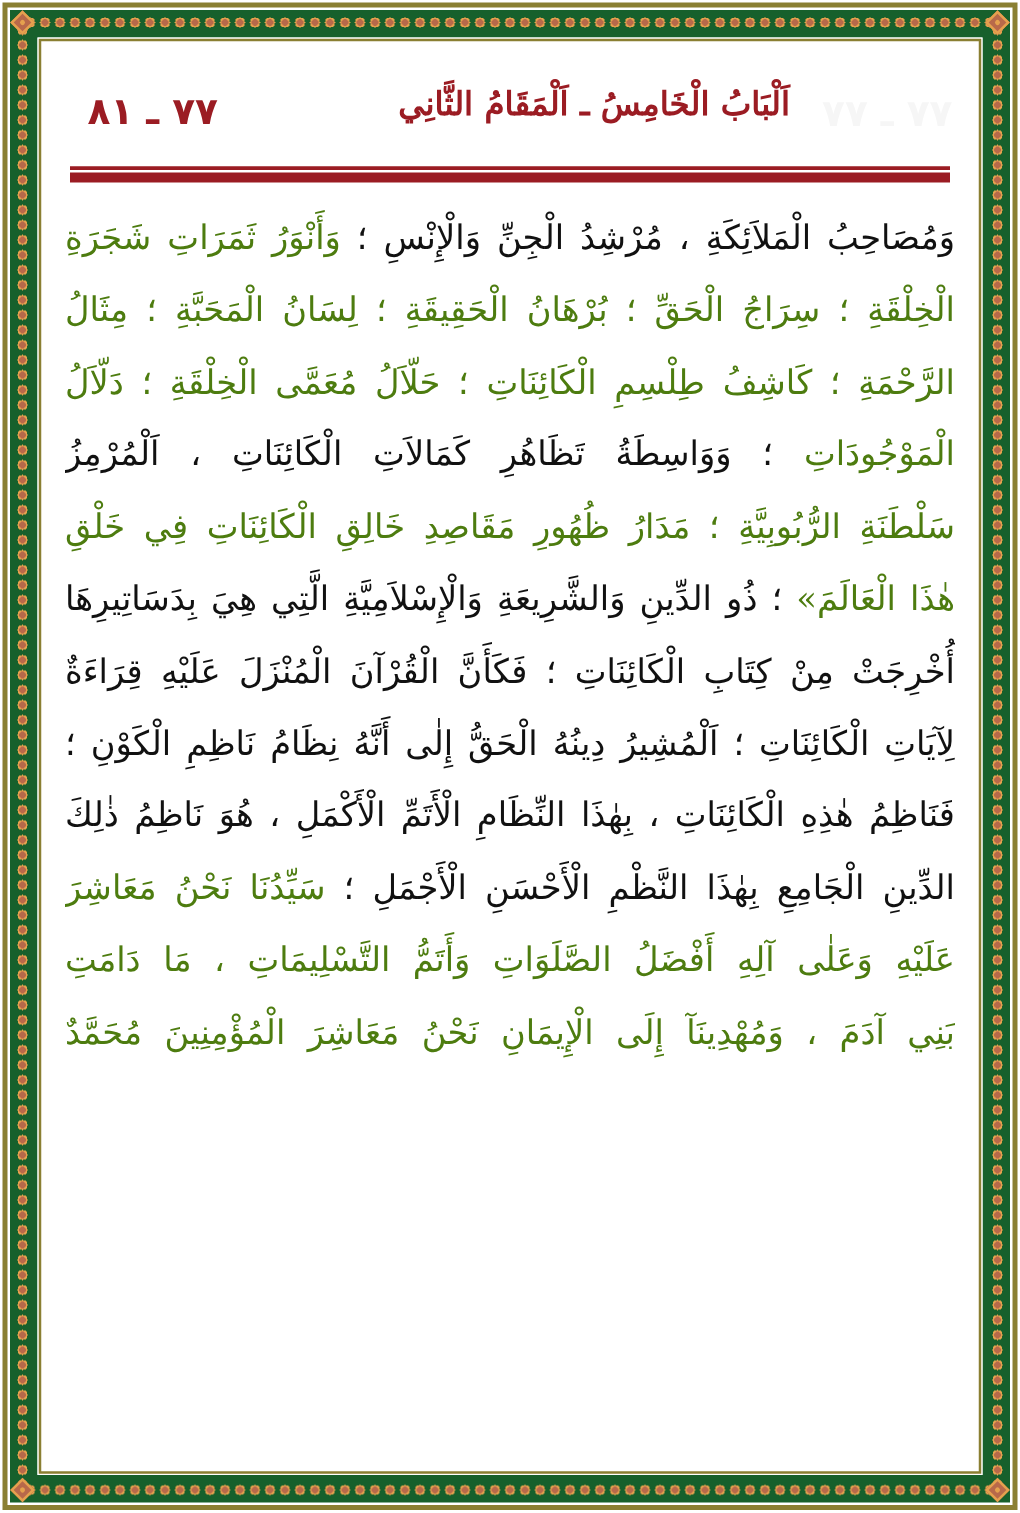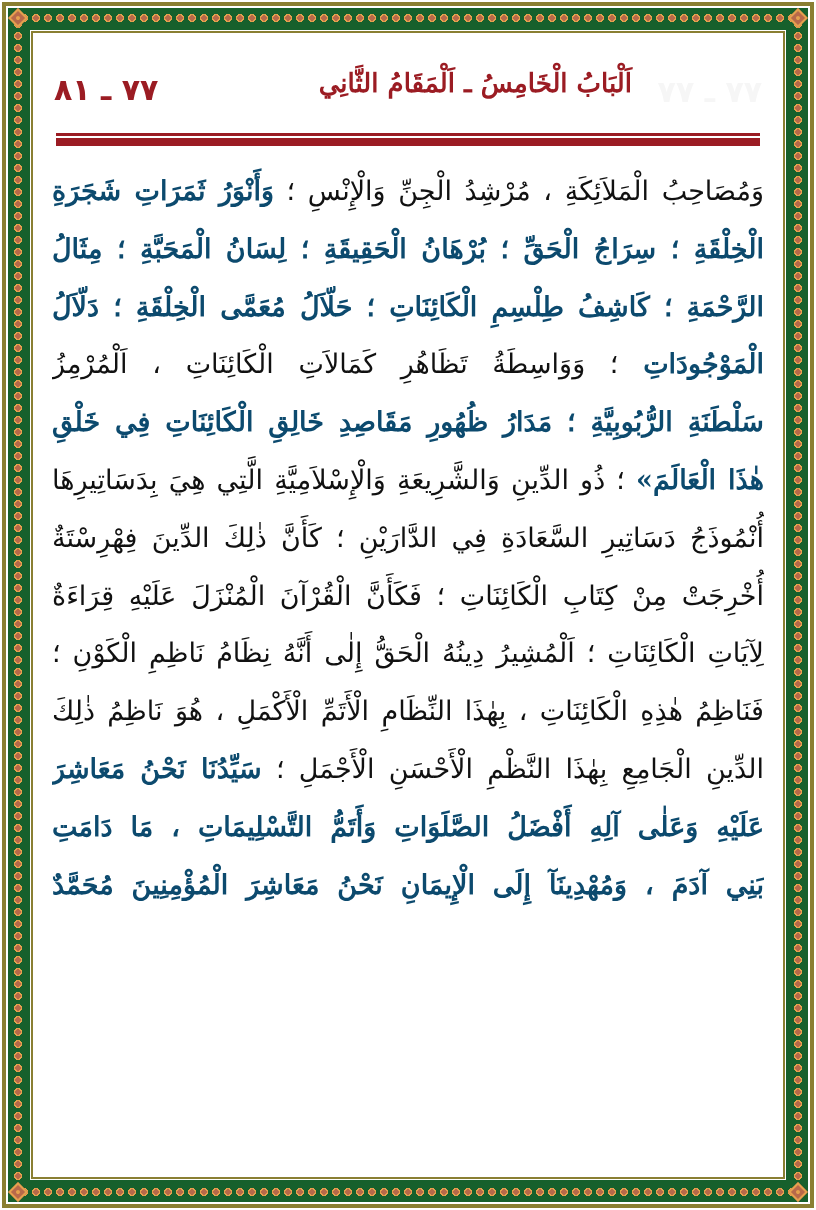--- a/index.html
+++ b/index.html
@@ -60,38 +60,38 @@
     color: #9b1c23; font-weight: bold;
   }
   .header-ghost {
     position: absolute; right: 0; top: 6px; font-size: 30px;
     color: #f6f6f6; font-family: "DejaVu Sans", sans-serif;
   }
   .header-title {
     position: absolute; right: 130px; top: 0; font-size: 26px; white-space: nowrap;
   }
   .header-range {
-    position: absolute; left: 0; top: 4px; font-size: 30px; white-space: nowrap;
+    position: absolute; left: 16px; top: 4px; font-size: 30px; white-space: nowrap;
     font-family: "DejaVu Sans", sans-serif;
   }
   .header-rule-thin {
     position: absolute; left: 22px; right: 22px; top: 99px; height: 3px; background: #9b1c23;
   }
   .header-rule-thick {
     position: absolute; left: 22px; right: 22px; top: 104px; height: 8px; background: #9b1c23;
   }
 
   .body-text {
     position: absolute; left: 18px; right: 18px; top: 128px;
     direction: rtl; text-align: justify; text-align-last: justify;
     font-family: "DejaVu Serif", serif; font-size: 27px; line-height: 57.8px;
     color: #111111;
   }
   .line { display: block; white-space: nowrap; overflow: hidden; height: 57.8px; text-align: justify; text-align-last: justify; }
-  .hl { color: #0c4a6e; font-weight: bold; }
+  .hl { color: #4d7c0f; font-weight: normal; }
 </style>
 </head>
 <body>
 
 <div class="frame-outer"></div>
 <div class="frame-green">
   <div class="chain h top"></div>
   <div class="chain h bottom"></div>
   <div class="chain v left"></div>
   <div class="chain v right"></div>
@@ -112,21 +112,20 @@
   <div class="header-rule-thin"></div>
   <div class="header-rule-thick"></div>
 
   <div class="body-text" id="body-text">
       <span class="line"><span>وَمُصَاحِبُ الْمَلاَئِكَةِ ، مُرْشِدُ الْجِنِّ وَالْإِنْسِ ؛ </span><span class="hl">وَأَنْوَرُ ثَمَرَاتِ شَجَرَةِ</span></span>
       <span class="line"><span class="hl">الْخِلْقَةِ ؛ سِرَاجُ الْحَقِّ ؛ بُرْهَانُ الْحَقِيقَةِ ؛ لِسَانُ الْمَحَبَّةِ ؛ مِثَالُ</span></span>
       <span class="line"><span class="hl">الرَّحْمَةِ ؛ كَاشِفُ طِلْسِمِ الْكَائِنَاتِ ؛ حَلّاَلُ مُعَمَّى الْخِلْقَةِ ؛ دَلّاَلُ</span></span>
       <span class="line"><span class="hl">الْمَوْجُودَاتِ</span><span> ؛ وَوَاسِطَةُ تَظَاهُرِ كَمَالاَتِ الْكَائِنَاتِ ، اَلْمُرْمِزُ</span></span>
       <span class="line"><span class="hl">سَلْطَنَةِ الرُّبُوبِيَّةِ ؛ مَدَارُ ظُهُورِ مَقَاصِدِ خَالِقِ الْكَائِنَاتِ فِي خَلْقِ</span></span>
       <span class="line"><span class="hl">هٰذَا الْعَالَمَ»</span><span> ؛ ذُو الدِّينِ وَالشَّرِيعَةِ وَالْإِسْلاَمِيَّةِ الَّتِي هِيَ بِدَسَاتِيرِهَا</span></span>
-      <span class="line"><span>أُنْمُوذَجُ دَسَاتِيرِ السَّعَادَةِ فِي الدَّارَيْنِ ؛ كَأَنَّ ذٰلِكَ الدِّينَ فِهْرِسْتَةٌ</span></span>
       <span class="line"><span>أُخْرِجَتْ مِنْ كِتَابِ الْكَائِنَاتِ ؛ فَكَأَنَّ الْقُرْآنَ الْمُنْزَلَ عَلَيْهِ قِرَاءَةٌ</span></span>
       <span class="line"><span>لِآيَاتِ الْكَائِنَاتِ ؛ اَلْمُشِيرُ دِينُهُ الْحَقُّ إِلٰى أَنَّهُ نِظَامُ نَاظِمِ الْكَوْنِ ؛</span></span>
       <span class="line"><span>فَنَاظِمُ هٰذِهِ الْكَائِنَاتِ ، بِهٰذَا النِّظَامِ الْأَتَمِّ الْأَكْمَلِ ، هُوَ نَاظِمُ ذٰلِكَ</span></span>
       <span class="line"><span>الدِّينِ الْجَامِعِ بِهٰذَا النَّظْمِ الْأَحْسَنِ الْأَجْمَلِ ؛ </span><span class="hl">سَيِّدُنَا نَحْنُ مَعَاشِرَ</span></span>
       <span class="line"><span class="hl">عَلَيْهِ وَعَلٰى آلِهِ أَفْضَلُ الصَّلَوَاتِ وَأَتَمُّ التَّسْلِيمَاتِ ، مَا دَامَتِ</span></span>
       <span class="line"><span class="hl">بَنِي آدَمَ ، وَمُهْدِينَآ إِلَى الْإِيمَانِ نَحْنُ مَعَاشِرَ الْمُؤْمِنِينَ مُحَمَّدٌ</span></span>
     </div>
 </div>
 
 </body></html>

